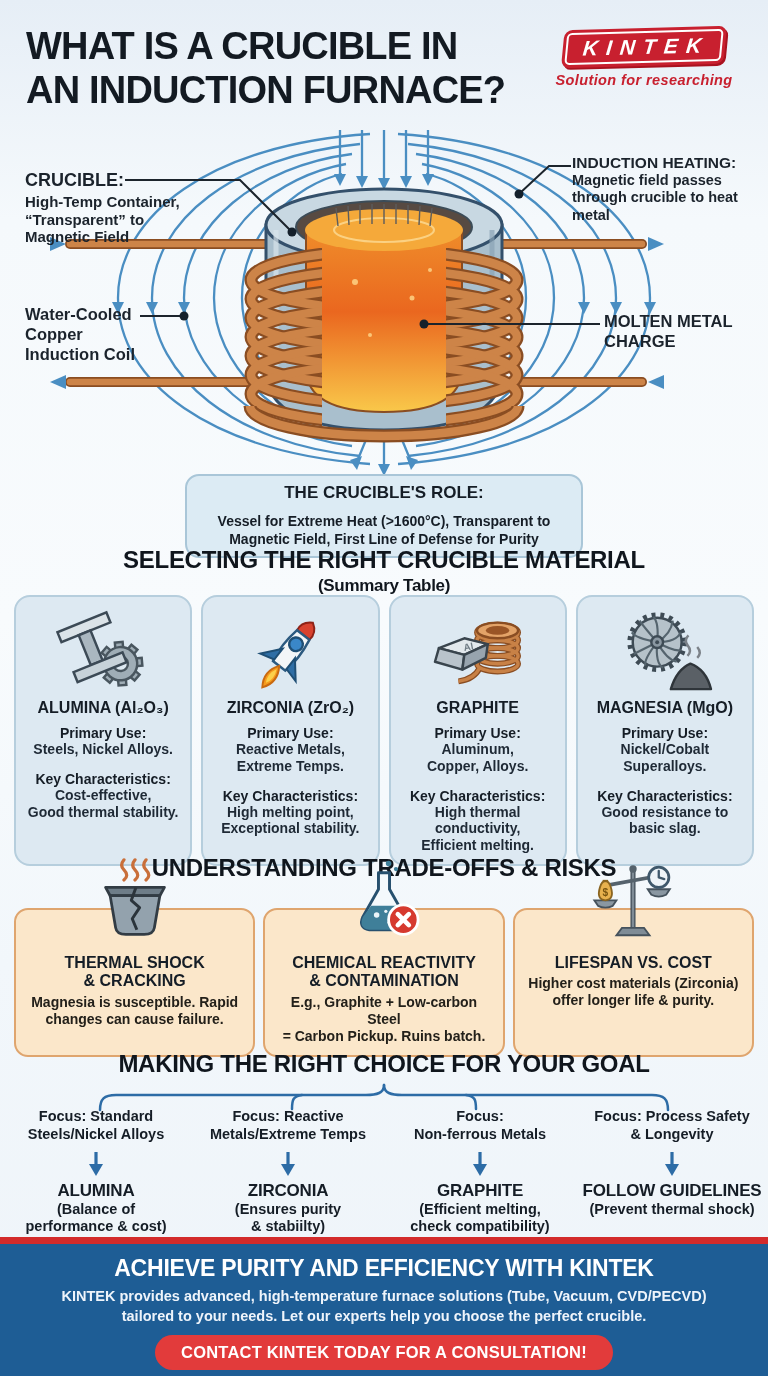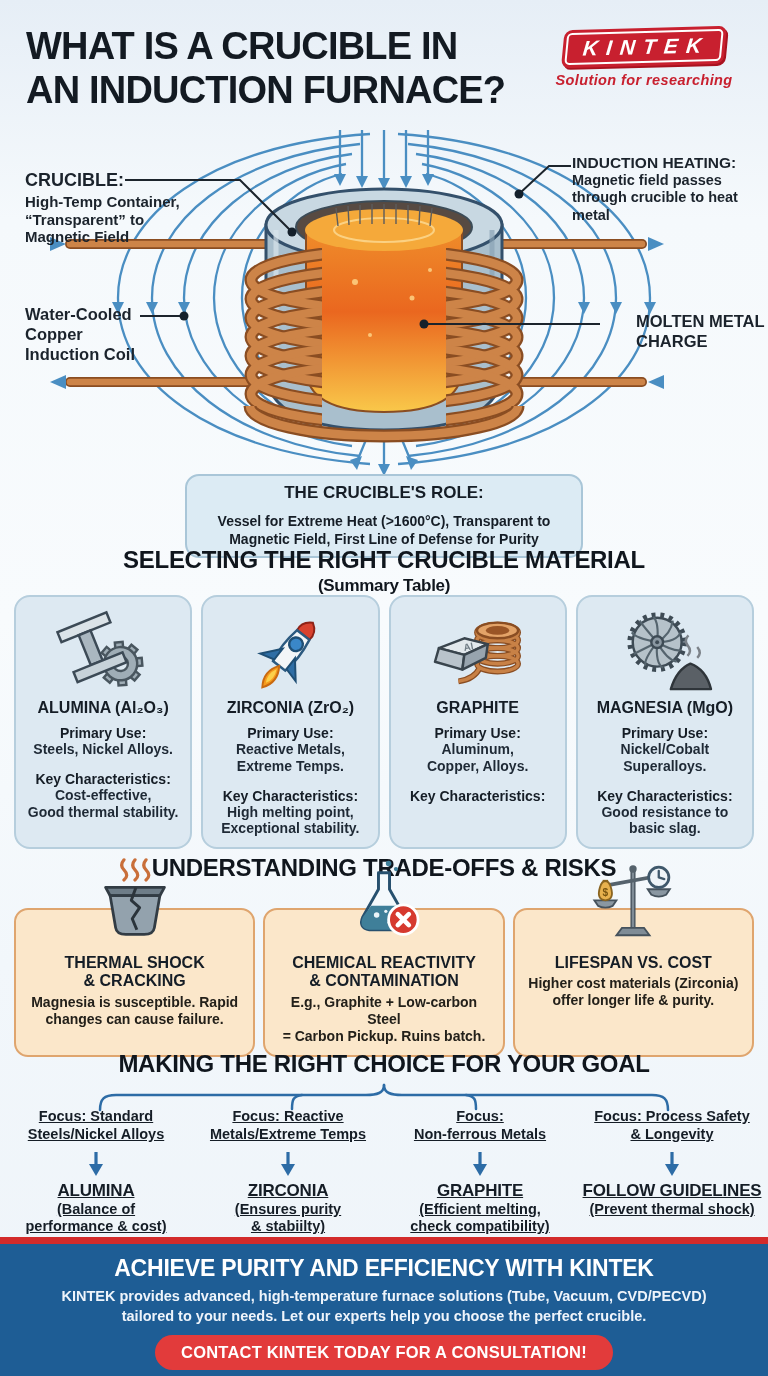--- a/index.html
+++ b/index.html
@@ -23,21 +23,21 @@
   .dlabel { position:absolute; color:#1b232c; }
   .dlabel .t { font-weight:800; }
   .dlabel .d { font-weight:700; white-space:pre-line; }
   .lbl-crucible { left:25px; top:40px; width:185px; }
   .lbl-crucible .t { font-size:18px; }
   .lbl-crucible .d { font-size:15px; line-height:1.18; margin-top:2px; }
   .lbl-coil { left:25px; top:174px; font-size:16.5px; font-weight:800; line-height:1.22; white-space:pre-line; }
   .lbl-induction { left:572px; top:24px; width:192px; }
   .lbl-induction .t { font-size:15.5px; }
   .lbl-induction .d { font-size:14.5px; line-height:1.2; }
-  .lbl-molten { left:604px; top:182px; font-size:16.5px; font-weight:800; line-height:1.2; white-space:pre-line;margin-left:32px; }
+  .lbl-molten { left:604px; top:182px; font-size:16.5px; font-weight:800; line-height:1.2; white-space:pre-line; }
 
   .role-box { position:absolute; top:474px; left:50%; transform:translateX(-50%); width:398px;
               background:#dcebf4; border:2px solid #a9c6d8; border-radius:14px; padding:7px 8px; text-align:center; }
   .role-box .t { font-size:17px; font-weight:800; }
   .role-box .d { font-size:14px; font-weight:700; line-height:1.28; white-space:pre-line; margin-top:10px; }
 
   
   .sec-head { position:absolute; width:100%; text-align:center; font-weight:800; color:#10161d; letter-spacing:-0.3px; }
   .h-select { top:546px; font-size:24px; }
   .h-select-sub { top:576px; font-size:17px; }
@@ -57,21 +57,21 @@
   
   .trade-row { position:absolute; top:908px; left:14px; right:14px; height:132px;
                display:grid; grid-template-columns:repeat(3,1fr); gap:8px; }
   .trade-card { position:relative; background:#fbe7ca; border:2px solid #dfa56e; border-radius:14px; padding:44px 8px 10px; text-align:center; }
   .trade-icon { position:absolute; top:-52px; left:50%; transform:translateX(-50%); width:92px; height:92px; }
   .trade-title { font-size:16px; font-weight:800; line-height:1.15; white-space:pre-line; }
   .trade-text { font-size:14px; font-weight:600; line-height:1.22; white-space:pre-line; margin-top:3px; color:#23201a; }
 
   
   .bracket { position:absolute; top:1082px; left:0; width:768px; height:36px; }
-  .branch-row { position:absolute; top:1108px; left:0; right:0; display:grid; grid-template-columns:repeat(4,1fr);text-decoration:underline; }
+  .branch-row { position:absolute; top:1108px; left:0; right:0; display:grid; grid-template-columns:repeat(4,1fr); }
   .branch { text-align:center; padding:0 4px; }
   .branch-focus { font-size:14.5px; font-weight:700; line-height:1.22; white-space:pre-line; min-height:38px; }
   .branch-arrow { margin:5px auto 4px; display:block; }
   .branch-result { font-size:17px; font-weight:800; letter-spacing:-0.2px; }
   .branch-note { font-size:14.5px; font-weight:600; line-height:1.2; white-space:pre-line; }
 
   
   .footer-strip { position:absolute; top:1237px; left:0; width:768px; height:7px; background:#d32b2b; }
   .footer { position:absolute; top:1244px; left:0; width:768px; height:132px; background:#1e5d95; text-align:center; color:#fff; padding-top:11px; }
   .footer-head { font-size:23px; font-weight:800; letter-spacing:-0.2px; }
@@ -378,20 +378,23 @@
             <path d="M36 49 L60 38 L58 52 L34 64 Z" fill="#98a4ae"></path>
           </g>
           <text x="36" y="45" font-size="10" font-weight="bold" fill="#717d86" transform="rotate(-11 36 45)" font-family="Liberation Sans, sans-serif">Al</text>
         </svg>
       </div>
       <div class="mat-name">GRAPHITE</div>
       <div class="mat-lab">Primary Use:</div>
       <div class="mat-val">Aluminum,
 Copper, Alloys.</div>
       <div class="mat-lab2">Key Characteristics:</div>
+      <div class="mat-val">High thermal
+conductivity,
+Efficient melting.</div>
     </div>
 
     <div class="mat-card">
       <div class="mat-icon">
         <svg viewBox="0 0 100 90" width="98" height="88">
           <g>
             <circle cx="42" cy="36" r="28" fill="none" stroke="#3e4b55" stroke-width="5" stroke-dasharray="4 5"></circle>
             <circle cx="42" cy="36" r="25" fill="#b6c2ca" stroke="#3e4b55" stroke-width="2.5"></circle>
             <g fill="none" stroke="#55646e" stroke-width="2.2">
               <path d="M42 36 Q56 28 58 14"></path>

